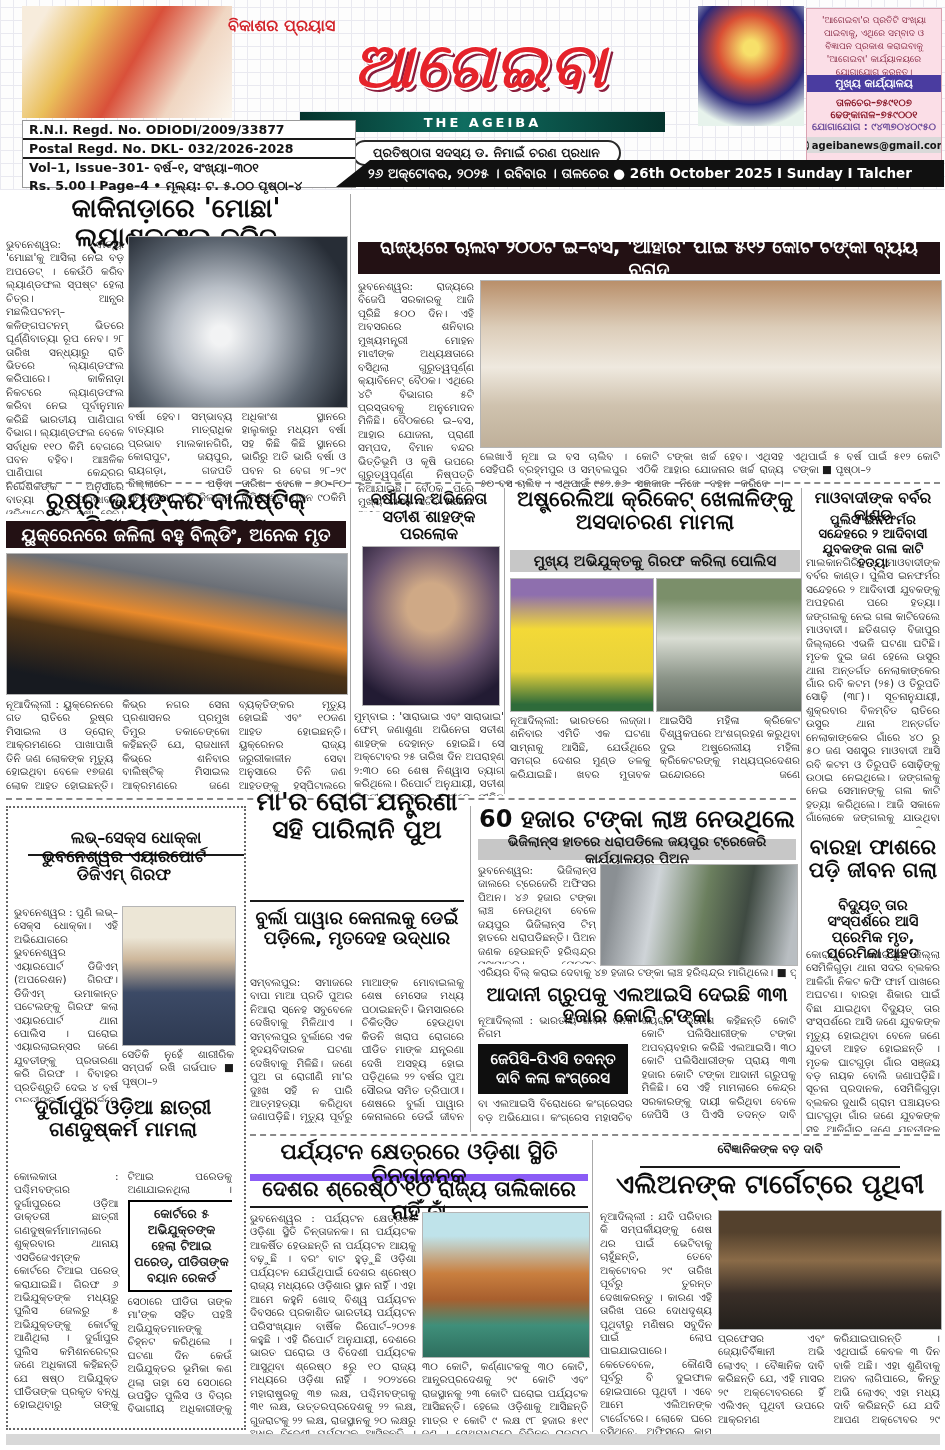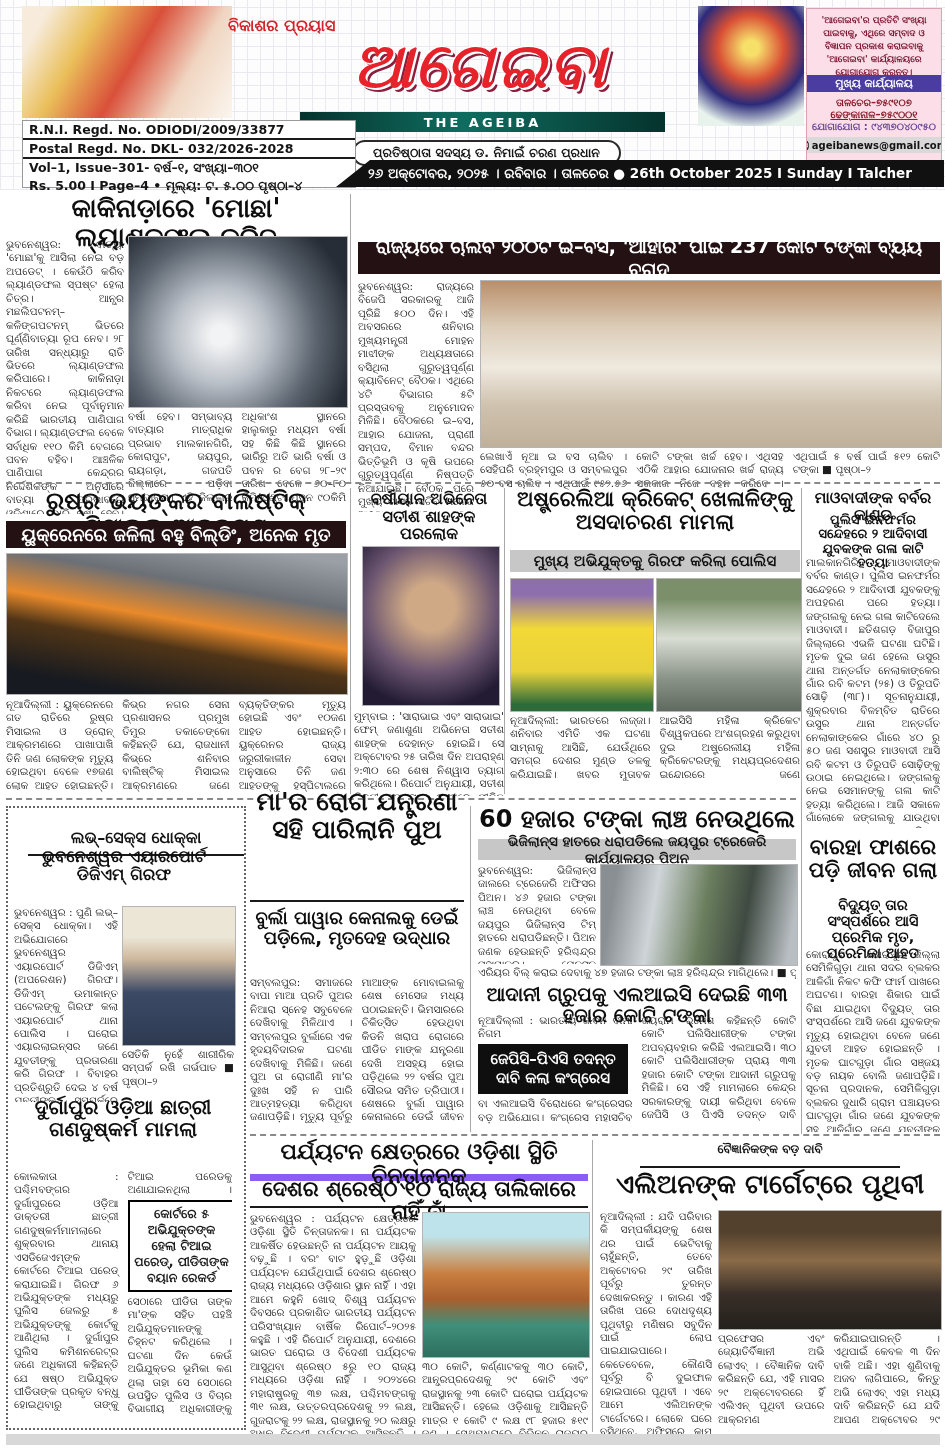--- a/index.html
+++ b/index.html
@@ -54,24 +54,24 @@
   <div class="abs logo" style="left:245px;top:16px;width:470px;height:100px;font-size:62px;line-height:100px;">ଆଗେଇବା</div>
 
   <div class="abs tealbar" style="left:300px;top:112px;width:365px;height:20px;font-size:13px;">THE AGEIBA</div>
 
   <div class="abs capsule" style="left:352px;top:140px;width:265px;height:22px;font-size:12.5px;">ପ୍ରତିଷ୍ଠାତା ସଦସ୍ୟ ଡ. ନିମାଇଁ ଚରଣ ପ୍ରଧାନ</div>
 
   <div class="abs ph" style="left:698px;top:6px;width:106px;height:120px;border:none;
               background:radial-gradient(circle at 50% 35%,#f7e06a 8%,#d94f35 35%,#2c2a7a 60%,#e7f3ec 85%);"></div>
 
   <div class="abs infobox-r" style="left:806px;top:8px;width:134px;height:158px;">
-    <div style="padding:5px 4px 3px 4px;color:#7a1430;font-weight:bold;line-height:1.45;height:58px;overflow:hidden;">'ଆଗେଇବା'ର ପ୍ରତିଟି ସଂଖ୍ୟା ପାଇବାକୁ, ଏଥିରେ ସମ୍ବାଦ ଓ ବିଜ୍ଞାପନ ପ୍ରକାଶ କରାଇବାକୁ 'ଆଗେଇବା' କାର୍ଯ୍ୟାଳୟରେ ଯୋଗାଯୋଗ କରନ୍ତୁ।</div>
+    <div style="padding:5px 4px 3px 4px;color:#7a1430;font-weight:normal;line-height:1.45;height:58px;overflow:hidden;">'ଆଗେଇବା'ର ପ୍ରତିଟି ସଂଖ୍ୟା ପାଇବାକୁ, ଏଥିରେ ସମ୍ବାଦ ଓ ବିଜ୍ଞାପନ ପ୍ରକାଶ କରାଇବାକୁ 'ଆଗେଇବା' କାର୍ଯ୍ୟାଳୟରେ ଯୋଗାଯୋଗ କରନ୍ତୁ।</div>
     <div style="background:#4a3ca0;color:#fff;font-weight:bold;font-size:11px;padding:2px 0;">ମୁଖ୍ୟ କାର୍ଯ୍ୟାଳୟ</div>
     <div style="color:#8a1b2a;font-weight:bold;font-size:10px;margin-top:5px;">ତାଳଚେର–୭୫୯୧୦୭</div>
-    <div style="color:#8a1b2a;font-weight:bold;font-size:10px;text-decoration:underline;">ଢେଙ୍କାନାଳ–୭୫୯୦୦୧</div>
+    <div style="color:#8a1b2a;font-weight:bold;font-size:10px;">ଢେଙ୍କାନାଳ–୭୫୯୦୦୧</div>
     <div style="color:#6a4a9a;font-weight:bold;font-size:10px;margin-bottom:4px;">ଯୋଗାଯୋଗ : ୯୪୩୭୦୪୦୯୫୦</div>
     <div class="emailrow" style="height:16px;font-size:10px;">
       <span class="email-ico">@</span>
       <span>ageibanews@gmail.com</span>
     </div>
   </div>
 
   <div class="abs infobox-l" style="left:22px;top:120px;width:332px;height:66px;">
     <div class="row">R.N.I. Regd. No. ODIODI/2009/33877</div>
     <div class="row">Postal Regd. No. DKL- 032/2026-2028</div>
@@ -82,21 +82,21 @@
   <div class="abs datebar" style="left:336px;top:160px;width:608px;height:27px;font-size:13.5px;">୨୬ ଅକ୍ଟୋବର, ୨୦୨୫ । ରବିବାର । ତାଳଚେର ● 26th October 2025 I Sunday I Talcher</div>
 
   <div class="abs hl" style="left:6px;top:194px;width:340px;height:38px;font-size:26px;">କାକିନାଡ଼ାରେ 'ମୋଛା' ଲ୍ୟାଣ୍ଡଫଲ କରିବ</div>
   <div class="abs bt" style="left:6px;top:238px;width:118px;height:276px;">ଭୁବନେଶ୍ୱର: ବାତ୍ୟା 'ମୋଛା'କୁ ଆସିଲା ନେଇ ବଡ଼ ଅପଡେଟ୍ । କେଉଁଠି କରିବ ଲ୍ୟାଣ୍ଡଫଲ ସ୍ପଷ୍ଟ ହେଲା ଚିତ୍ର। ଆନ୍ଧ୍ର ମଛଲିପଟନମ୍‌–କଳିଙ୍ଗପଟନମ୍ ଭିତରେ ଘୂର୍ଣ୍ଣିବାତ୍ୟା ରୂପ ନେବ। ୨୮ ତାରିଖ ସନ୍ଧ୍ୟାରୁ ରାତି ଭିତରେ ଲ୍ୟାଣ୍ଡଫଲ କରିପାରେ। କାକିନାଡ଼ା ନିକଟରେ ଲ୍ୟାଣ୍ଡଫଲ କରିବା ନେଇ ପୂର୍ବାନୁମାନ କରିଛି ଭାରତୀୟ ପାଣିପାଗ ବିଭାଗ। ଲ୍ୟାଣ୍ଡଫଲ ବେଳେ ସର୍ବାଧିକ ୧୧୦ କିମି ବେଗରେ ପବନ ବହିବ। ଆଞ୍ଚଳିକ ପାଣିପାଗ କେନ୍ଦ୍ରର ନିର୍ଦ୍ଦେଶକଙ୍କ ଅନୁସାରେ ବାତ୍ୟା ପ୍ରଭାବରେ ଓଡ଼ିଶାରେ ଭାରି ବର୍ଷା ହେବ। ଆଜିଠୁ ପୁଣି ୨୭ରୁ ୨୯ ତାରିଖ ତିନି ଦିନ ଯାଏଁ ଉପକୂଳ ଓ ଦକ୍ଷିଣ ଓଡ଼ିଶାରେ ପ୍ରବଳ</div>
   <div class="abs ph" style="left:128px;top:236px;width:218px;height:170px;
               background:radial-gradient(circle at 42% 58%,#f2f3f4 6%,#b9bfc7 30%,#5a636e 60%,#272d36 85%),linear-gradient(#39404a,#39404a);"></div>
   <div class="abs bt c2" style="left:128px;top:410px;width:218px;height:102px;">ବର୍ଷା ହେବ। ସମ୍ଭାବ୍ୟ ବାତ୍ୟାର ମାତ୍ରାଧିକ ପ୍ରଭାବ ମାଲକାନଗିରି, କୋରାପୁଟ, ଜୟପୁର, ରାୟଗଡ଼ା, ଗଜପତି ଜିଲ୍ଲାରେ ପଡ଼ିବା ସମ୍ଭାବନା। ଏହି ଜିଲ୍ଲାର ଅଧିକାଂଶ ସ୍ଥାନରେ ହାଲୁକାରୁ ମଧ୍ୟମ ବର୍ଷା ସହ କିଛି କିଛି ସ୍ଥାନରେ ଭାରିରୁ ଅତି ଭାରି ବର୍ଷା ଓ ପବନ ର ବେଗ ୨୮–୨୯ ତାରିଖ ବେଳେ ୬୦–୮୦ କିମି/ଘଣ୍ଟା ପବନ ୯୦କିମି ପ୍ରତି ଘଣ୍ଟା ଯାଇପାରେ। ୩୦ ତାରିଖରୁ ପାଗରେ ପରିବର୍ତ୍ତନ ଆସିବ। ସେତେବେଳେ କାଲିଠୁ ସମୁଦ୍ରକୁ ମତ୍ସ୍ୟଜୀବୀଙ୍କୁ ସମ୍ପୂର୍ଣ୍ଣ ବାରଣ କରାଯାଇଛି। ୨୮ ଓ ୨୯ରେ ରାଜ୍ୟର ■ ପୃଷ୍ଠା–୨</div>
 
   <div class="abs vrule" style="left:350px;top:194px;height:288px;"></div>
 
-  <div class="abs bar-dark" style="left:358px;top:242px;width:582px;height:32px;font-size:19px;">ରାଜ୍ୟରେ ଚାଲିବ ୨୦୦ଟି ଇ–ବସ, 'ଆହାର' ପାଇଁ 237 କୋଟି ଟଙ୍କା ବ୍ୟୟ ବରାଦ</div>
+  <div class="abs bar-dark" style="left:358px;top:242px;width:582px;height:32px;font-size:19px;">ରାଜ୍ୟରେ ଚାଲିବ ୨୦୦ଟି ଇ–ବସ, 'ଆହାର' ପାଇଁ ୫୧୨ କୋଟି ଟଙ୍କା ବ୍ୟୟ ବରାଦ</div>
   <div class="abs bt" style="left:358px;top:280px;width:116px;height:232px;">ଭୁବନେଶ୍ୱର: ରାଜ୍ୟରେ ବିଜେପି ସରକାରକୁ ଆଜି ପୂରିଛି ୫୦୦ ଦିନ। ଏହି ଅବସରରେ ଶନିବାର ମୁଖ୍ୟମନ୍ତ୍ରୀ ମୋହନ ମାଝୀଙ୍କ ଅଧ୍ୟକ୍ଷତାରେ ବସିଥିଲା ଗୁରୁତ୍ୱପୂର୍ଣ୍ଣ କ୍ୟାବିନେଟ୍ ବୈଠକ। ଏଥିରେ ୪ଟି ବିଭାଗର ୫ଟି ପ୍ରସ୍ତାବକୁ ଅନୁମୋଦନ ମିଳିଛି। ବୈଠକରେ ଇ–ବସ, ଆହାର ଯୋଜନା, ପ୍ରାଣୀ ସମ୍ପଦ, ବିମାନ ବନ୍ଦର ଭିତ୍ତିଭୂମି ଓ କୃଷି ଉପରେ ଗୁରୁତ୍ୱପୂର୍ଣ୍ଣ ନିଷ୍ପତ୍ତି ନିଆଯାଇଛି। ବୈଠକ ପରେ ମୁଖ୍ୟ ଶାସନ ସଚିବ ମନୋଜ ଆହୁଜା ଏହାର ସୂଚନା ଦେଇଛନ୍ତି। ମୁଖ୍ୟ ଶାସନ ସଚିବ କହିଛନ୍ତି, ଆଗାମୀ ଦିନରେ ୨୦୦ ଟି ଇ–ବସ ରାଜ୍ୟରେ ଚାଲିବ । ଯେଉଁଥିରେ ପ୍ରଥମକରି ଅନୁଗୁଳ, ଢେଙ୍କାନାଳ, କେନ୍ଦୁଝର ଓ ବାରିପଦାରେ ୨୫</div>
   <div class="abs ph" style="left:480px;top:280px;width:460px;height:166px;
               background:linear-gradient(180deg,#b98f6a 0%,#dccdb9 28%,#efe9df 52%,#cfc2ae 75%,#bfb09a 100%);"></div>
   <div class="abs bt c3" style="left:480px;top:450px;width:460px;height:58px;">ଲେଖାଏଁ ନୂଆ ଇ ବସ ଚାଲିବ । ସେହିପରି ବ୍ରହ୍ମପୁର ଓ ସମ୍ବଲପୁର ୫୦ ବସ ଚାଲିବ ।  ଏଥିପାଇଁ ୯୫୨.୫୬ କୋଟି ଟଙ୍କା ଖର୍ଚ୍ଚ ହେବ। ଏଥିସହ ଏଠିକି ଆହାର ଯୋଜନାର ଖର୍ଚ୍ଚ ରାଜ୍ୟ ସରକାର ନିଜେ ବହନ କରିବେ । ଏଥିପାଇଁ ୫ ବର୍ଷ ପାଇଁ ୫୧୨ କୋଟି ଟଙ୍କା  ■ ପୃଷ୍ଠା–୨</div>
 
   <div class="abs dashed" style="left:6px;top:482px;width:934px;"></div>
 
   <div class="abs hl" style="left:6px;top:488px;width:340px;height:30px;font-size:24px;">ରୁଷ୍‌ର ଭୟଙ୍କର ବାଲିଷ୍ଟିକ୍ ମିସାଇଲ ଆକ୍ରମଣ</div>
   <div class="abs bar-dark" style="left:6px;top:521px;width:340px;height:27px;font-size:18px;">ୟୁକ୍ରେନରେ ଜଳିଲା ବହୁ ବିଲ୍ଡିଂ, ଅନେକ ମୃତ</div>
   <div class="abs ph" style="left:6px;top:553px;width:340px;height:140px;

